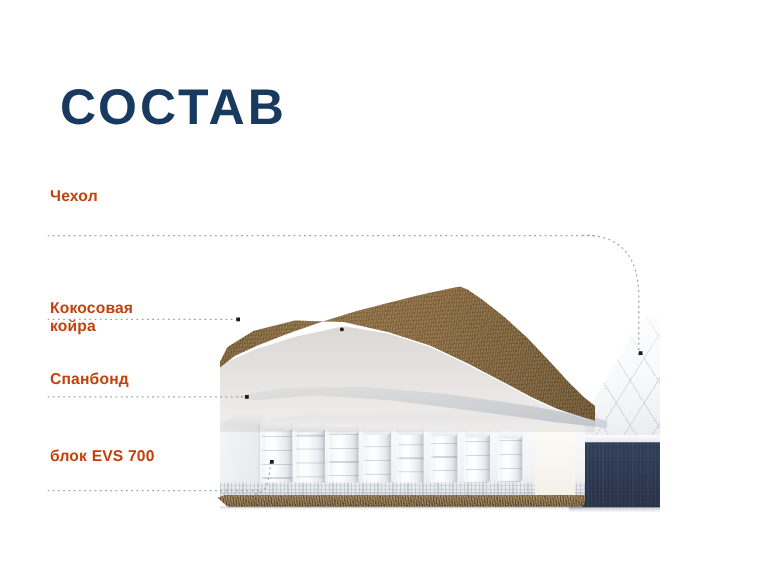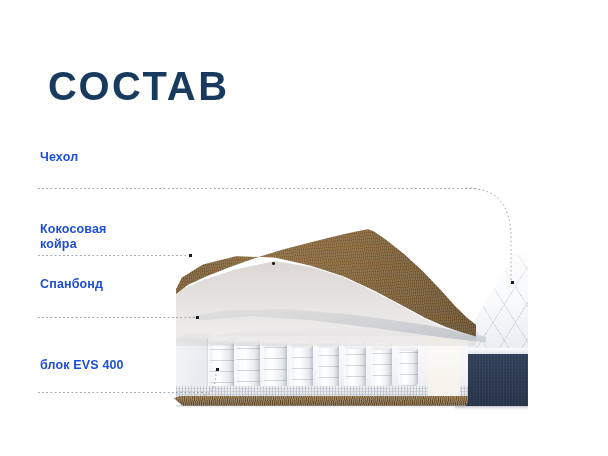--- a/index.html
+++ b/index.html
@@ -16,26 +16,26 @@
   #title{
     position:absolute;left:48px;top:66px;
     font-size:40px;font-weight:bold;letter-spacing:2.5px;
     color:#173a5e;line-height:1;
     white-space:nowrap;
   }
 
   
   .callout{position:absolute;left:40px;}
   .callout .ln{
-    color:#1d4ed8;font-size:12.5px;font-weight:bold;
+    color:#c2410c;font-size:12.5px;font-weight:bold;
     line-height:14.5px;letter-spacing:.15px;white-space:nowrap;
   }
   #c1{top:150px;}
-  #c2{top:222px;}
-  #c3{top:277px;}
+  #c2{top:239px;}
+  #c3{top:296px;}
   #c4{top:358px;}
 
   
   .leader{
     position:absolute;height:1px;
     background-image:linear-gradient(to right,#9aa3ae 0 1.5px,transparent 1.5px 4.2px);
     background-size:4.2px 1px;
     background-repeat:repeat-x;
   }
   .enddot{position:absolute;width:3px;height:3px;background:#1b1b1b;}
@@ -276,21 +276,21 @@
   <div class="leader" id="lead2"></div>
   <div class="enddot" id="dot2"></div>
 
   <div class="callout" id="c3">
     <div class="ln">Спанбонд</div>
   </div>
   <div class="leader" id="lead3"></div>
   <div class="enddot" id="dot3"></div>
 
   <div class="callout" id="c4">
-    <div class="ln">блок EVS 400</div>
+    <div class="ln">блок EVS 700</div>
   </div>
   <div class="leader" id="lead4"></div>
   <svg id="lead4curve" viewBox="0 0 22 30">
     <path d="M0 29 C 8 29, 12 20, 12 4" fill="none" stroke="#9aa3ae" stroke-width="1" stroke-dasharray="1.5 2.7" stroke-linecap="butt"></path>
   </svg>
   <div class="enddot" id="dot4"></div>
 
 </div>
 
 </body></html>

